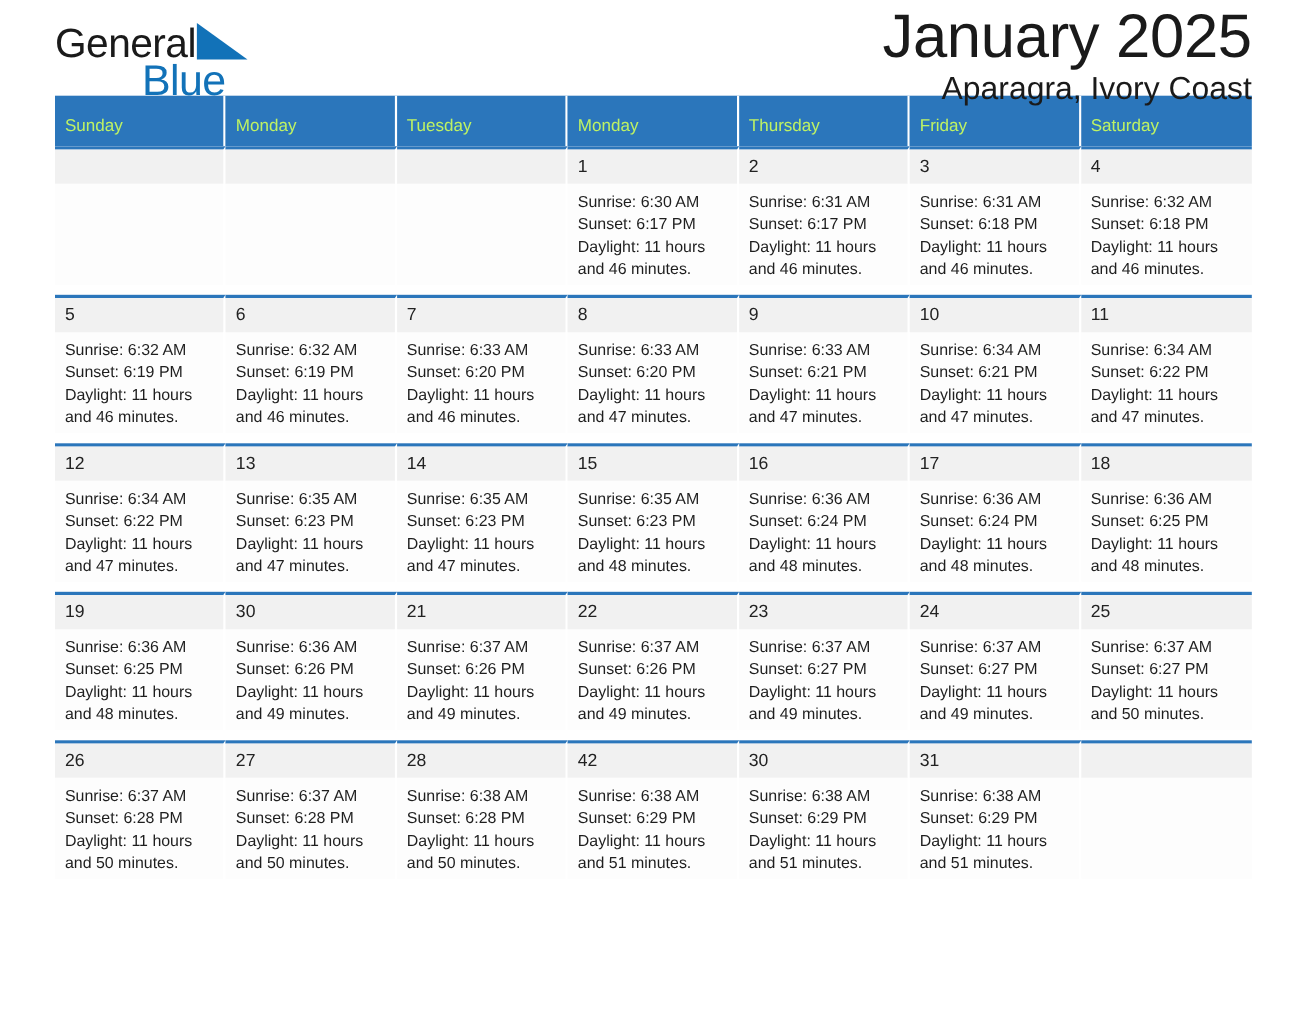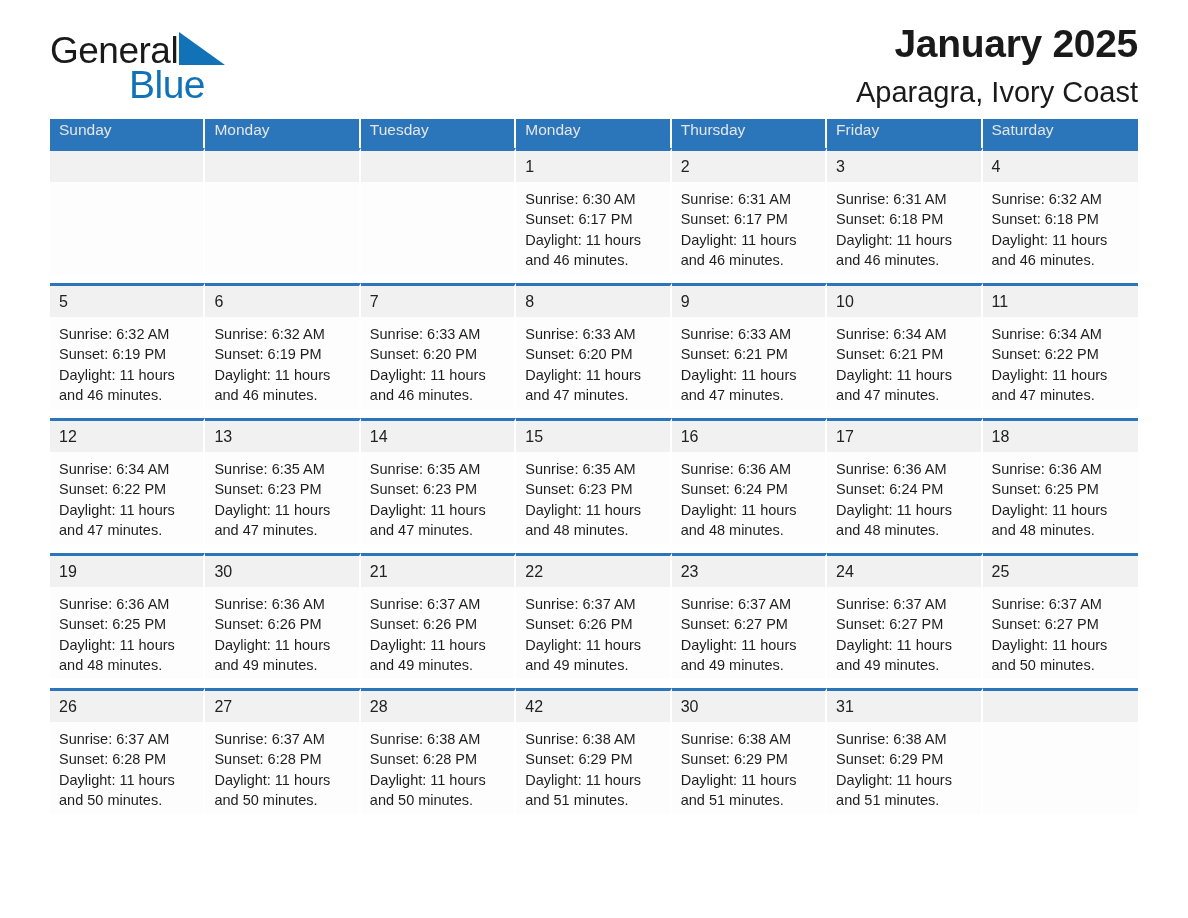--- a/index.html
+++ b/index.html
@@ -18,23 +18,23 @@
     position: relative;
     width: 1188px;
     height: 918px;
     box-sizing: border-box;
     padding: 0 50px;
   }
 
   
   .topbar {
     position: relative;
-    height: 119px;
+    height: 87px;
     display: flex;
-    align-items: center;
+    align-items: flex-start;
     justify-content: space-between;
     gap: 24px;
   }
 
   .logo {
     position: relative;
     margin-top: 18px;
     width: 260px;
     height: 80px;
   }
@@ -63,49 +63,49 @@
     color: #1272b8;
     font-weight: 400;
     letter-spacing: -0.5px;
   }
 
   .titles {
     text-align: right;
     margin-top: 6px;
   }
   .month-title {
-    font-size: 39px;
+    font-size: 56px;
     line-height: 54px;
     color: #1a1a1a;
-    font-weight: 700;
+    font-weight: 400;
     letter-spacing: -0.3px;
   }
   .location-title {
     font-size: 29px;
     line-height: 34px;
     color: #1a1a1a;
     font-weight: 400;
     margin-top: 4px;
   }
 
   
   .calendar {
     width: 1088px;
     border-collapse: separate;
     border-spacing: 0;
     table-layout: fixed;
   }
 
   .weekday-row th {
     background: #2b76bb;
-    color: #e5e5e5;
+    color: #bef264;
     font-weight: 400;
     font-size: 15.5px;
     text-align: left;
-    padding: 1px 0 8px 9px;
+    padding: 18px 0 8px 9px;
     border-right: 2px solid #ffffff;
     height: 20px;
   }
   .weekday-row th:last-child { border-right: none; }
 
   .spacer-row td {
     height: 9px;
     padding: 0;
     background: #ffffff;
   }

